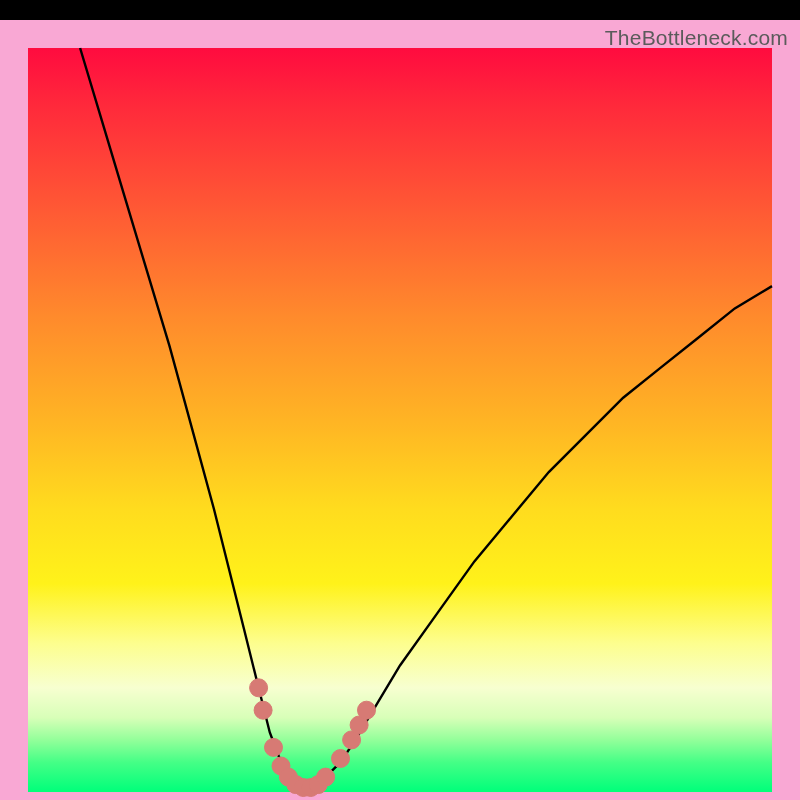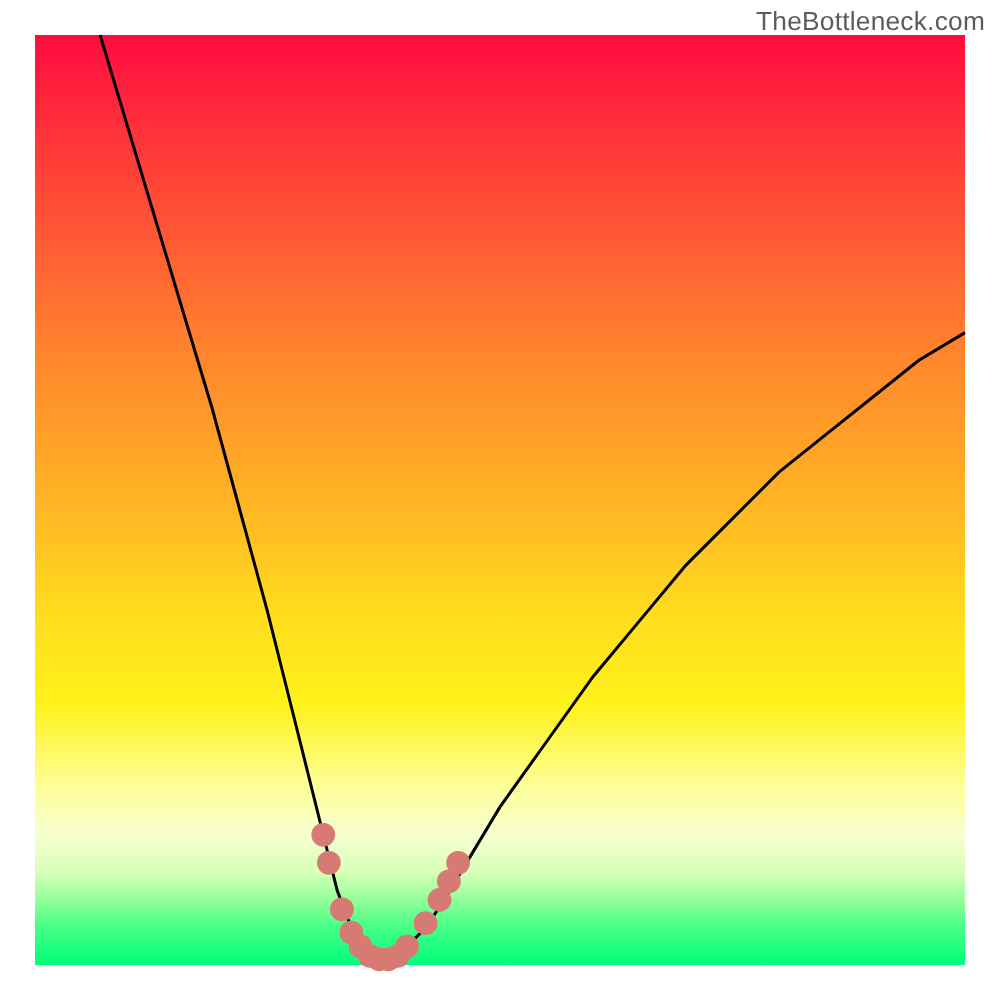--- a/index.html
+++ b/index.html
@@ -7,21 +7,22 @@
     padding: 0;
     width: 800px;
     height: 800px;
     overflow: hidden;
     background: #000;
     font-family: Arial, Helvetica, sans-serif;
   }
   .frame {
     position: absolute;
     inset: 0;
-    background: #ffffff;
+    background: #f9a8d4;
+    margin-top: 20px;
   }
   .plot {
     position: absolute;
     left: 28px;
     top: 28px;
     width: 744px;
     height: 744px;
     
     background: linear-gradient(
       to bottom,

